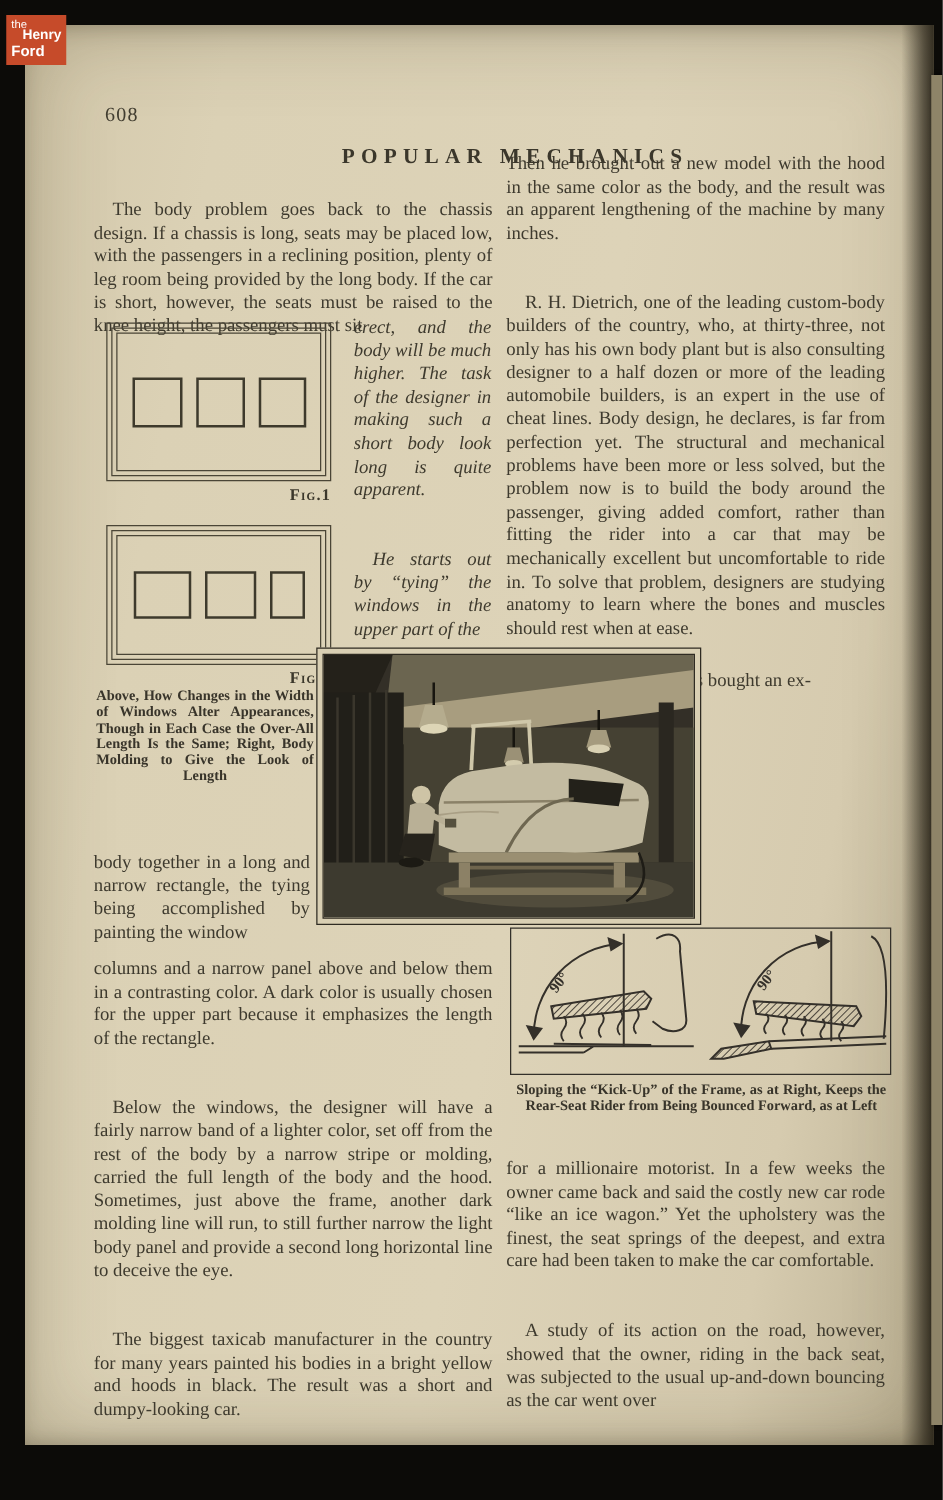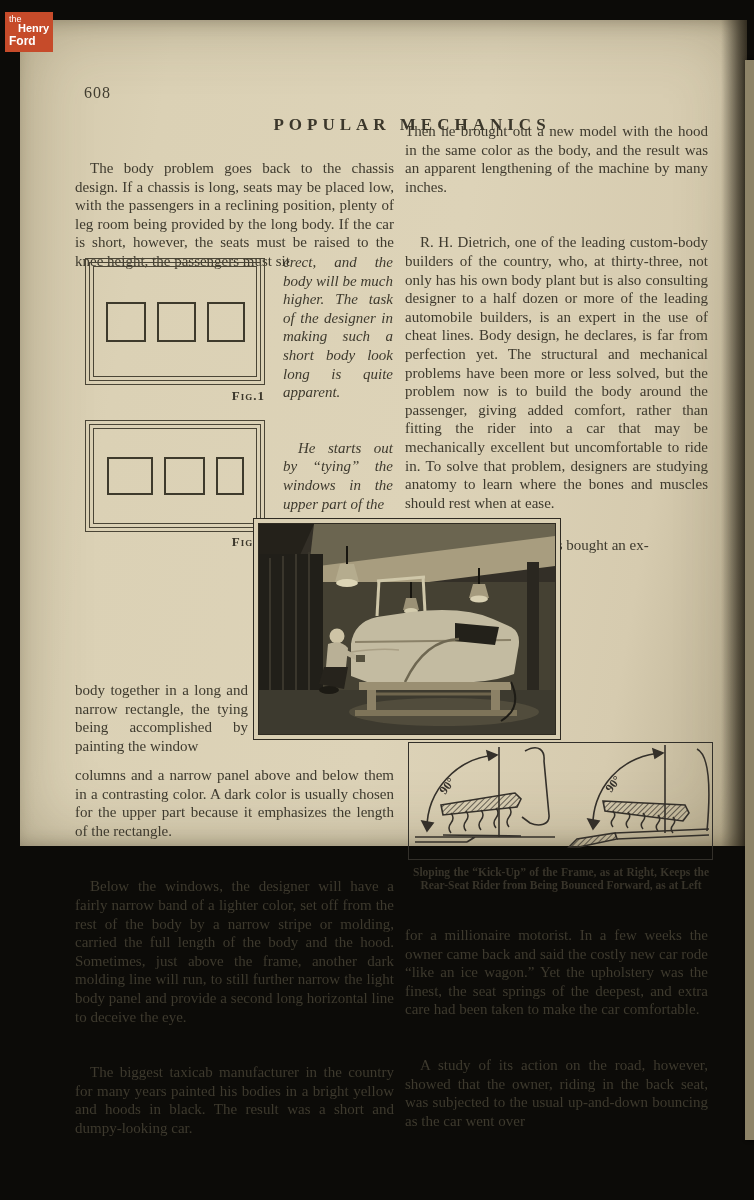--- a/index.html
+++ b/index.html
@@ -1,19 +1,19 @@
 <!DOCTYPE html>
 <html><head>
 <meta charset="utf-8">
 <style>
   html,body{margin:0;padding:0;}
   #canvas{position:relative;width:754px;height:1200px;background:#0c0b08;overflow:hidden;
           font-family:"Liberation Serif",serif;}
   
-  .page{position:absolute;left:20px;top:20px;width:727px;height:826px;
+  .page{position:absolute;left:20px;top:20px;width:727px;height:1136px;
         background:linear-gradient(100deg,#d3c8ab 0%,#dbd1b5 18%,#ddd3b8 55%,#d6cbaf 82%,#bfb497 97%);
         box-shadow:inset 0 0 70px rgba(70,58,30,.30), inset -6px 0 18px rgba(40,32,14,.35);}
   .edge-shadow{position:absolute;right:0;top:0;width:26px;height:100%;pointer-events:none;
         background:linear-gradient(to right,rgba(20,16,8,0),rgba(20,16,8,.55) 70%,rgba(20,16,8,.75));}
   .edge-sliver{position:absolute;right:-14px;top:60px;width:9px;height:1080px;background:#8e8468;
         box-shadow:2px 0 4px rgba(0,0,0,.8);}
   
   .logo{position:absolute;left:5px;top:12px;width:48px;height:40px;background:#c64b2a;
         color:#fff;font-family:"Liberation Sans",sans-serif;z-index:9;}
   .logo span{position:absolute;line-height:1;}
@@ -83,20 +83,21 @@
       <div class="f2">
           <div class="f3">
         <div class="winbox" style="width:42px;height:34px;"></div>
         <div class="winbox" style="width:37px;height:34px;"></div>
         <div class="winbox" style="width:24px;height:34px;"></div>
       </div>
         </div>
     </div>
     <div class="figlabel" style="left:65px;top:514px;width:180px;">Fig.2</div>
 
+    <div class="figcap" style="left:57px;top:531px;width:174px;">Above, How Changes in the Width of Windows Alter Appearances, Though in Each Case the Over-All Length Is the Same; Right, Body Molding to Give the Look of Length</div>
 
     <div class="tx narrow" style="left:263px;top:233px;width:110px;font-style:italic;">
       <p>erect, and the body will be much higher. The task of the designer in making such a short body look long is quite apparent.</p>
       <p class="ind">He starts out by “tying” the windows in the upper part of the</p>
     </div>
 
     <div class="tx narrow" style="left:55px;top:634px;width:173px;margin-top:27px;">
       <p>body together in a long and narrow rectangle, the tying being accomplished by painting the window</p>
     </div>
 

